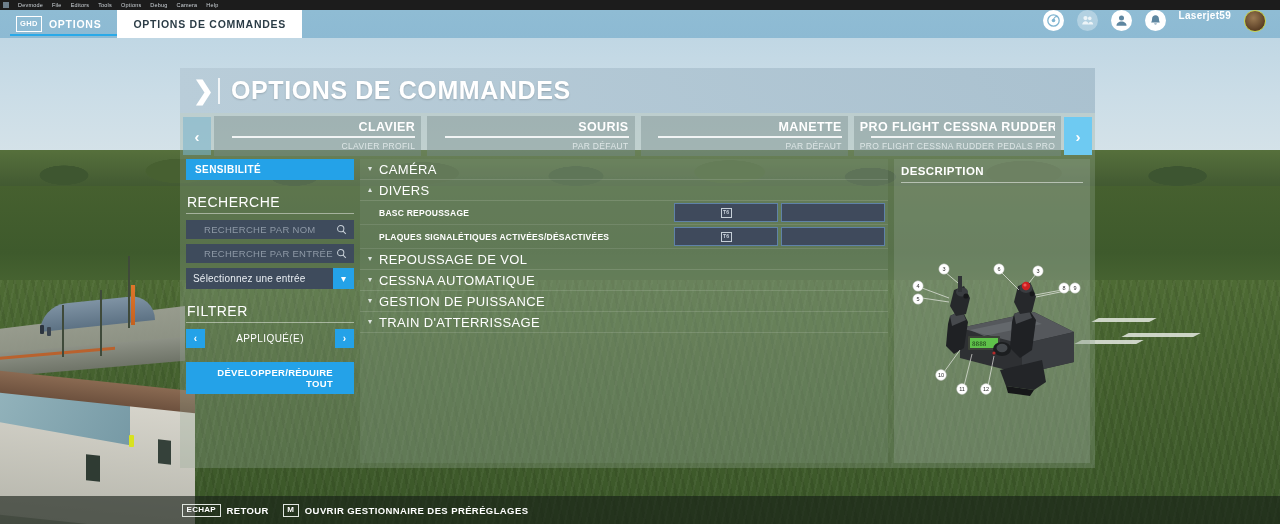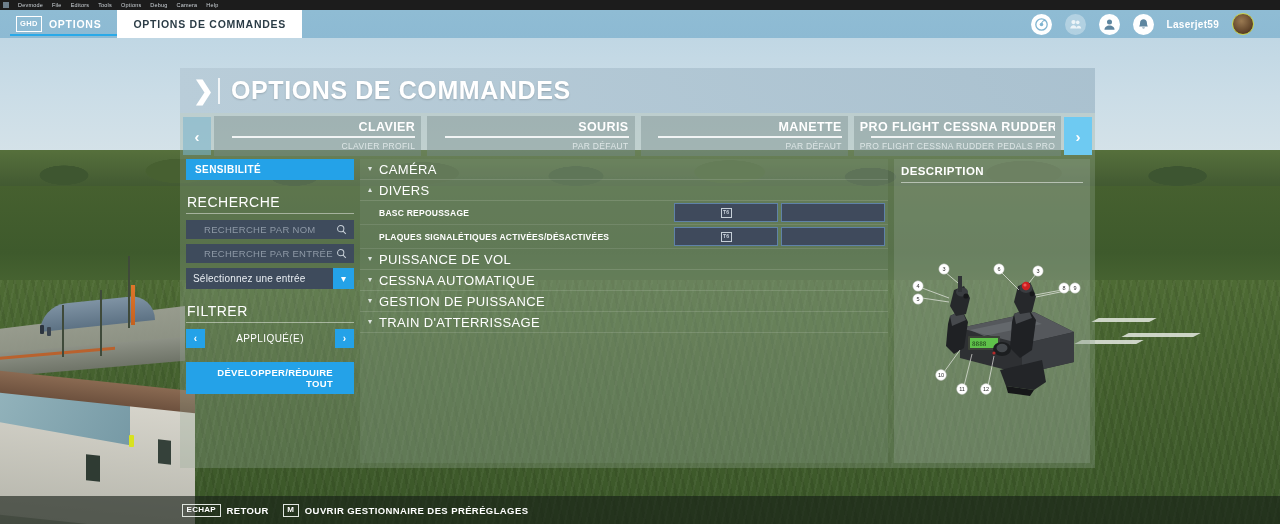--- a/index.html
+++ b/index.html
@@ -89,22 +89,22 @@
   }
   .nav-tab.active-white {
     background:#ffffff;
   }
   .nav-tab.active-white .lbl { color:#2b3c46; }
   .ghd-badge {
     border:1.2px solid #ffffff; color:#ffffff; font-size:7.5px;
     font-weight:bold; padding:3px 3px; letter-spacing:.4px; line-height:1;
   }
   .hdr-right {
-    margin-left:auto; display:flex; align-items:center; gap:13px;
-    padding-right:26px;
+    margin-left:auto; display:flex; gap:13px;
+    padding-right:14px;
   }
   .cicon {
     width:21px; height:21px; border-radius:50%;
     display:flex; align-items:center; justify-content:center;
     cursor:pointer;
   }
   .cicon.solid { background:#ffffff; }
   .cicon.ghost { background:rgba(255,255,255,.32); }
   .cicon svg { display:block; }
   .uname {
@@ -487,21 +487,21 @@
         <span class="bind-cell">
           <span class="keycap">T6</span>
         </span>
         <span class="bind-cell">
           <span class="keycap" style="border:none;"></span>
         </span>
       </div>
 
       <div class="grp">
         <span class="gchev">▾</span>
-        <span class="gname">PUISSANCE DE VOL</span>
+        <span class="gname">REPOUSSAGE DE VOL</span>
       </div>
 
       <div class="grp">
         <span class="gchev">▾</span>
         <span class="gname">CESSNA AUTOMATIQUE</span>
       </div>
 
       <div class="grp">
         <span class="gchev">▾</span>
         <span class="gname">GESTION DE PUISSANCE</span>

